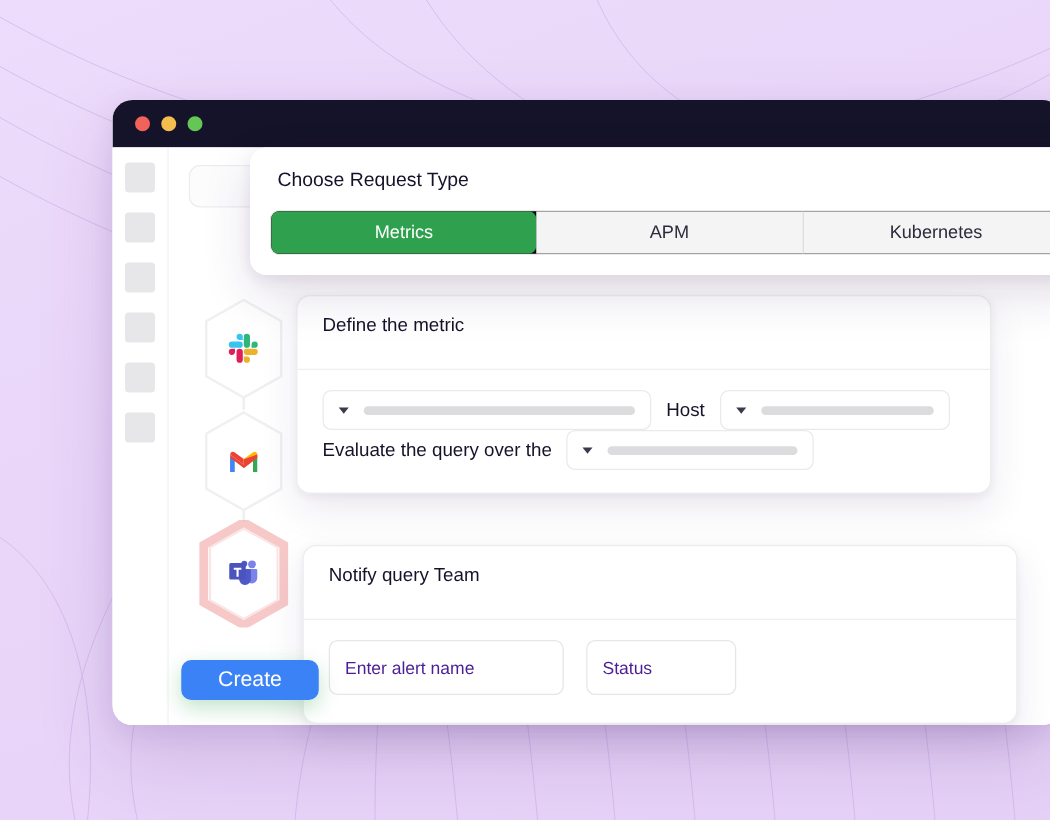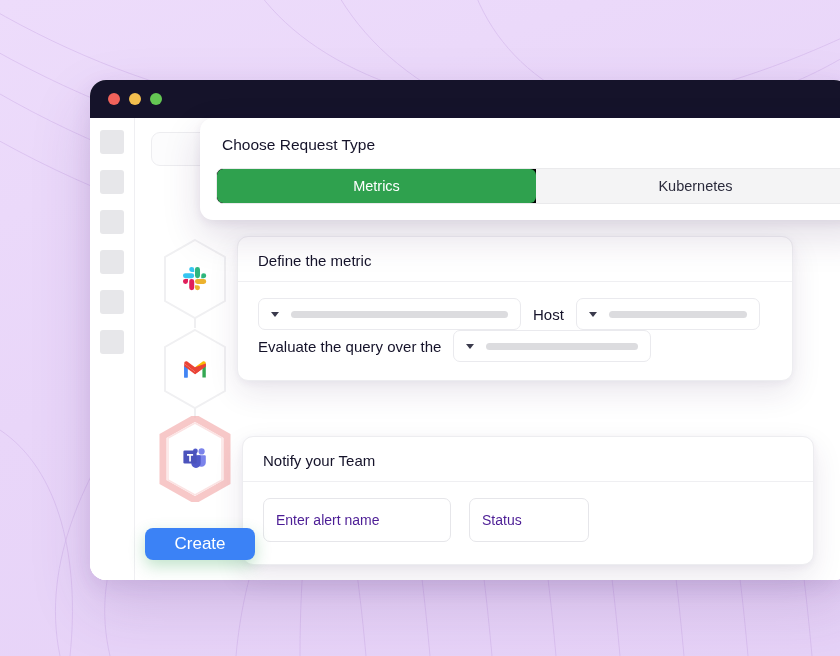--- a/index.html
+++ b/index.html
@@ -167,21 +167,21 @@
     box-shadow: 0 12px 30px rgba(60, 30, 90, .10),
                 0 2px 7px rgba(60, 30, 90, .05);
     z-index: 15;
   }
   #define-metric-card { left: 237px; top: 236px; width: 556px; }
   #notify-team-card   { left: 242px; top: 436px; width: 572px; }
 
   .section-header {
     font-size: 15px;
     color: #15132A;
-    padding: 15px 0 12px 20px;
+    padding: 15px 0 26px 20px;
     border-bottom: 1px solid #EFEFF2;
   }
   .section-body { padding: 16px 20px 18px; }
 
   .field-row {
     display: flex;
     align-items: center;
     gap: 12px;
   }
   .field-row + .field-row { }
@@ -349,20 +349,21 @@
 
       </div>
     </div>
   </div>
 </div>
 
 <div id="request-type-modal">
   <div class="modal-title">Choose Request Type</div>
   <div class="tabs">
     <div class="tab active">Metrics</div>
+    <div class="tab">APM</div>
     <div class="tab">Kubernetes</div>
   </div>
 </div>
 
 <div class="section-card" id="define-metric-card">
   <div class="section-header">Define the metric</div>
   <div class="section-body">
 
     <div class="field-row">
       <div class="select-box" style="width:263px;">
@@ -381,21 +382,21 @@
       <div class="select-box" style="width:198px;">
         <span class="caret"></span>
         <span class="skeleton-bar"></span>
       </div>
     </div>
 
   </div>
 </div>
 
 <div class="section-card" id="notify-team-card">
-  <div class="section-header">Notify your Team</div>
+  <div class="section-header">Notify query Team</div>
   <div class="section-body" style="padding-bottom:22px;">
     <div class="field-row">
       <div class="text-input" style="width:188px;">Enter alert name</div>
       <div class="text-input" style="width:120px; margin-left:6px;">Status</div>
     </div>
   </div>
 </div>
 
 <div id="create-button">Create</div>
 

